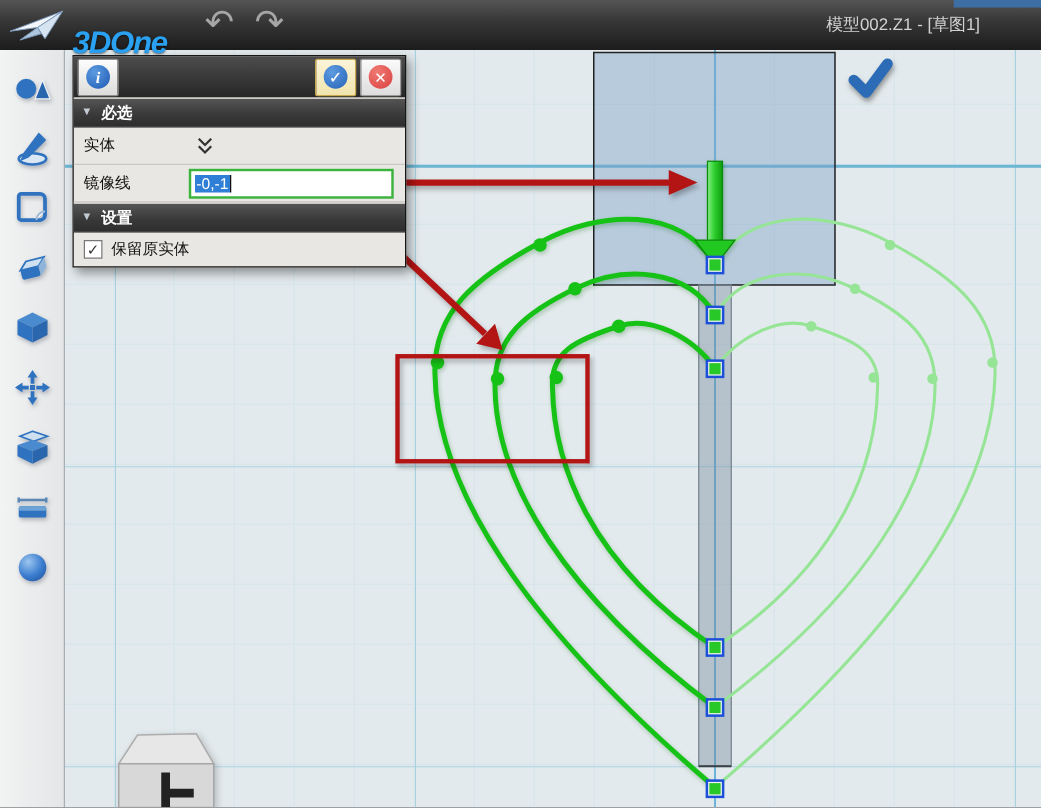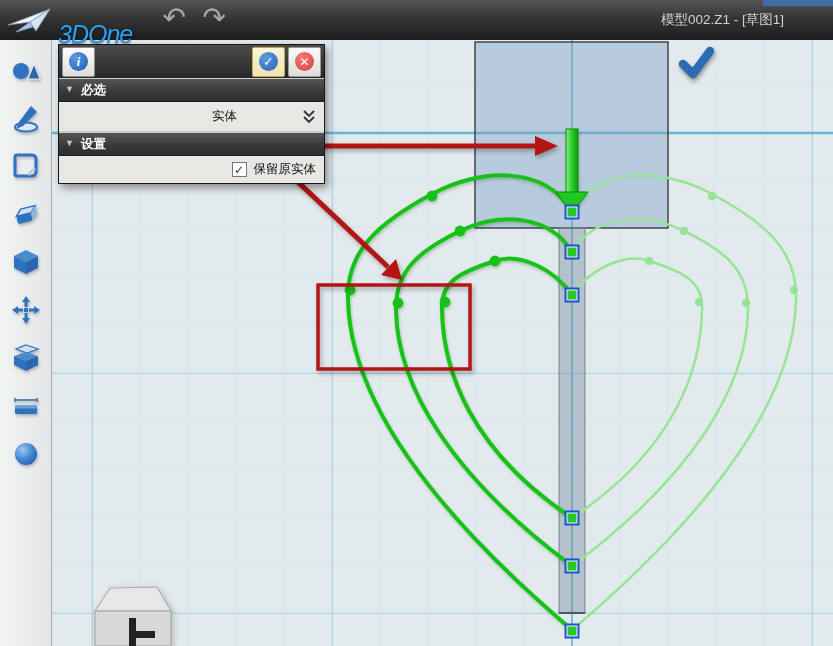--- a/index.html
+++ b/index.html
@@ -4,21 +4,21 @@
 <style>
   html,body{margin:0;padding:0;background:#555;}
   .stage{position:relative;width:833px;height:646px;overflow:hidden;
          font-family:"Liberation Sans","DejaVu Sans",sans-serif;background:#e3eaed;}
 
   
   .topbar{position:absolute;left:0;top:0;width:833px;height:40px;
           background:linear-gradient(#555 0%,#383838 40%,#1c1c1c 100%);
           display:flex;align-items:center;z-index:30;}
   .logo{display:flex;align-items:center;margin-left:6px;}
-  .logo-text{font-style:italic;font-weight:normal;font-size:25px;letter-spacing:-1px;
+  .logo-text{font-style:italic;font-weight:bold;font-size:25px;letter-spacing:-1px;
              color:#2ba1f2;margin-left:4px;text-shadow:0 1px 2px rgba(0,0,0,.6);margin-top:29px;}
   .histbtn{width:40px;height:34px;background:none;border:none;color:#a6a6a6;
            font-size:28px;line-height:30px;cursor:pointer;padding:0;margin-top:-4px;}
   .histbtn.undo{margin-left:22px;}
   .win-title{position:absolute;right:49px;top:0;height:40px;display:flex;align-items:center;
              color:#d2d2d2;font-size:13.5px;}
   .corner-strip{position:absolute;right:0;top:0;width:70px;height:6px;background:#3d6fa5;}
 
   
   .sidebar{position:absolute;left:0;top:40px;width:52px;height:606px;
@@ -59,21 +59,21 @@
   .btn-cancel{width:31px;background:linear-gradient(#fafafa,#dddddd);border:1px solid #9a9a9a;margin-left:3px;}
   .ico-circle{width:19px;height:19px;border-radius:50%;display:flex;align-items:center;justify-content:center;
               color:#fff;font-size:13px;font-weight:bold;line-height:1;}
   .ico-info{background:radial-gradient(circle at 35% 30%,#5d9be0,#1d59b4);font-family:"Liberation Serif",serif;font-style:italic;}
   .ico-ok{background:radial-gradient(circle at 35% 30%,#5d9be0,#2663b8);}
   .ico-cancel{background:radial-gradient(circle at 35% 30%,#f07a72,#d94040);font-size:12px;}
   .dlg-section{height:22px;background:linear-gradient(#555 0%,#383838 60%,#2e2e2e 100%);
                color:#fff;font-weight:bold;display:flex;align-items:center;padding:0 6px;
                border-top:1px solid #cfcdc9;border-bottom:1px solid #1c1c1c;}
   .tri{color:#c3cad1;font-size:9px;margin-right:7px;transform:translateY(-1px);}
-  .dlg-row{display:flex;align-items:center;height:29px;padding:0 8px;border-bottom:1px solid #cbc9c5;justify-content:flex-end;}
+  .dlg-row{display:flex;align-items:center;height:29px;padding:0 8px;border-bottom:1px solid #cbc9c5;}
   .dlg-label{width:84px;flex:none;}
   .combo{width:132px;height:21px;background:#fff;border:1px solid #7f7f7f;
          display:flex;align-items:center;padding:0 5px;}
   .chevrons{margin-left:6px;cursor:pointer;display:flex;}
   .mirror-input{width:154px;height:20px;background:#fff;border:2px solid #3cb33c;
                 display:flex;align-items:center;padding:0 3px;}
   .sel-text{background:#2f7fd6;color:#fff;padding:0 1px;}
   .caret{display:inline-block;width:1px;height:14px;background:#111;margin-left:0;}
   .checkbox{width:13px;height:13px;background:#fff;border:1px solid #777;display:flex;
             align-items:center;justify-content:center;font-size:12px;color:#333;line-height:1;
@@ -282,20 +282,27 @@
     <div class="dlg-row">
       <span class="dlg-label">实体</span>
       <span class="chevrons">
         <svg width="14" height="16" viewBox="0 0 14 16">
           <polyline points="2,2 7,7 12,2" fill="none" stroke="#333" stroke-width="1.8"></polyline>
           <polyline points="2,8 7,13 12,8" fill="none" stroke="#333" stroke-width="1.8"></polyline>
         </svg>
       </span>
     </div>
 
+    <div class="dlg-row">
+      <span class="dlg-label">镜像线</span>
+      <div class="mirror-input">
+        <span class="sel-text">-0,-1</span>
+        <span class="caret"></span>
+      </div>
+    </div>
 
     <div class="dlg-section">
       <span class="tri">▼</span>
       <span>设置</span>
     </div>
 
     <div class="dlg-row" style="height:27px;border-bottom:none;">
       <span class="checkbox">✓</span>
       <span>保留原实体</span>
     </div>

